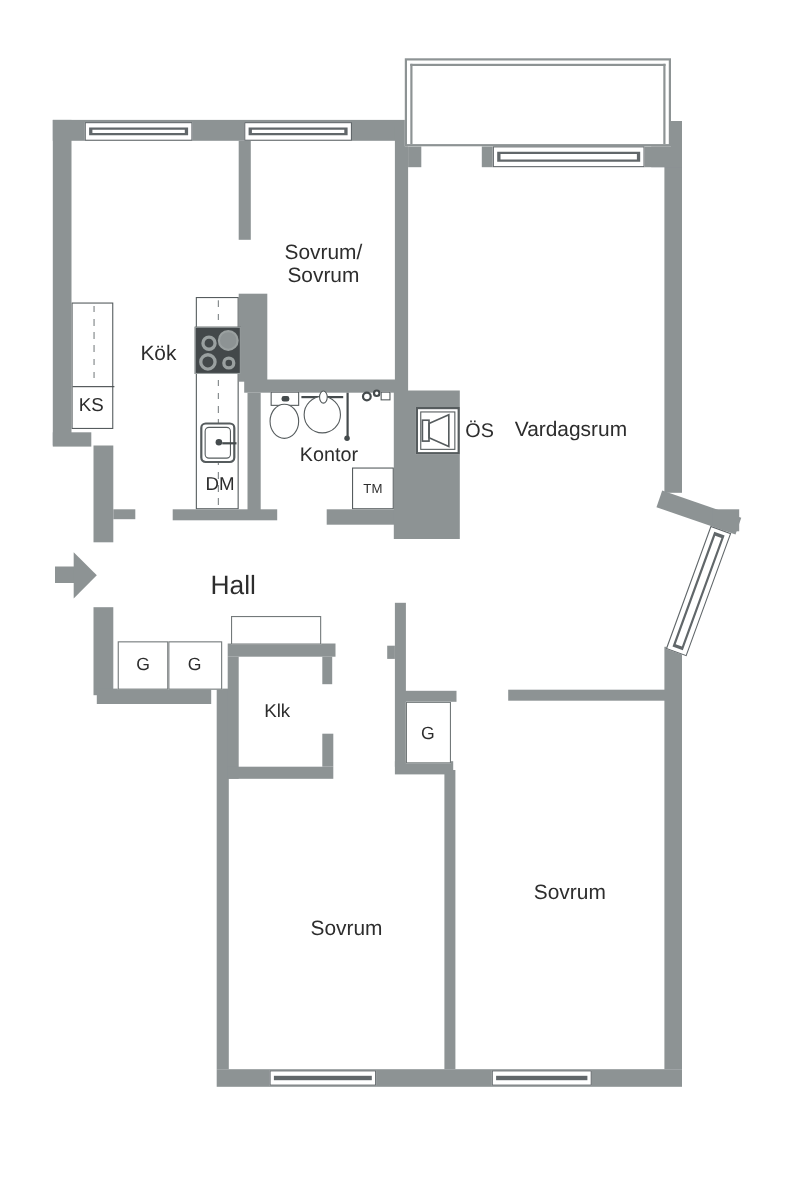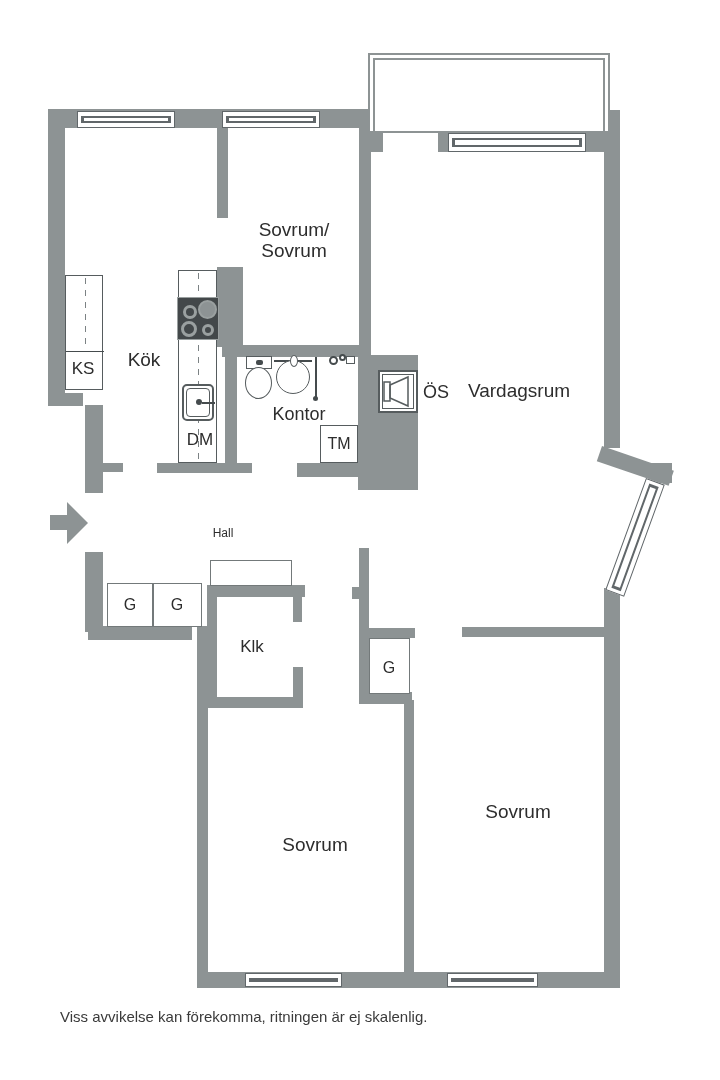--- a/index.html
+++ b/index.html
@@ -146,29 +146,28 @@
     </svg>
   </div>
   <div class="fx" style="left:320px;top:425px;width:38px;height:38px"></div>
   <div class="fx" style="left:210px;top:560px;width:82px;height:26px;border-color:#73797a"></div>
   <div class="fx" style="left:107px;top:583px;width:46px;height:44px;border-color:#73797a"></div>
   <div class="fx" style="left:153px;top:583px;width:49px;height:44px;border-color:#73797a"></div>
   <div class="fx" style="left:369px;top:638px;width:41px;height:56px;border-color:#73797a"></div>
 
   <div class="lbl big" style="left:294px;top:230px">Sovrum/</div>
   <div class="lbl big" style="left:294px;top:251px">Sovrum</div>
-  <div class="lbl big" style="left:144px;top:360px">Kök</div>
+  <div class="lbl big" style="left:144px;top:322px">Kök</div>
   <div class="lbl med" style="left:83px;top:369px">KS</div>
   <div class="lbl med" style="left:200px;top:440px">DM</div>
   <div class="lbl big" style="left:299px;top:414px;font-size:18px">Kontor</div>
-  <div class="lbl med" style="left:339px;top:444px;font-size:16px">TM</div>
+  <div class="lbl med" style="left:339px;top:444px;font-size:12px">TM</div>
   <div class="lbl big" style="left:436px;top:392px;font-size:18px">ÖS</div>
   <div class="lbl big" style="left:519px;top:391px">Vardagsrum</div>
-  <div class="lbl big" style="left:223px;top:533px;font-size:12px">Hall</div>
+  <div class="lbl big" style="left:212px;top:533px;font-size:24px">Hall</div>
   <div class="lbl sm" style="left:130px;top:605px;font-size:16px">G</div>
   <div class="lbl sm" style="left:177px;top:605px;font-size:16px">G</div>
   <div class="lbl med" style="left:252px;top:647px">Klk</div>
   <div class="lbl sm" style="left:389px;top:668px;font-size:16px">G</div>
   <div class="lbl big" style="left:315px;top:845px">Sovrum</div>
   <div class="lbl big" style="left:518px;top:812px">Sovrum</div>
 
-  <div class="caption" style="left:60px;top:1008px">Viss avvikelse kan förekomma, ritningen är ej skalenlig.</div>
 </div>
 
 </body></html>

